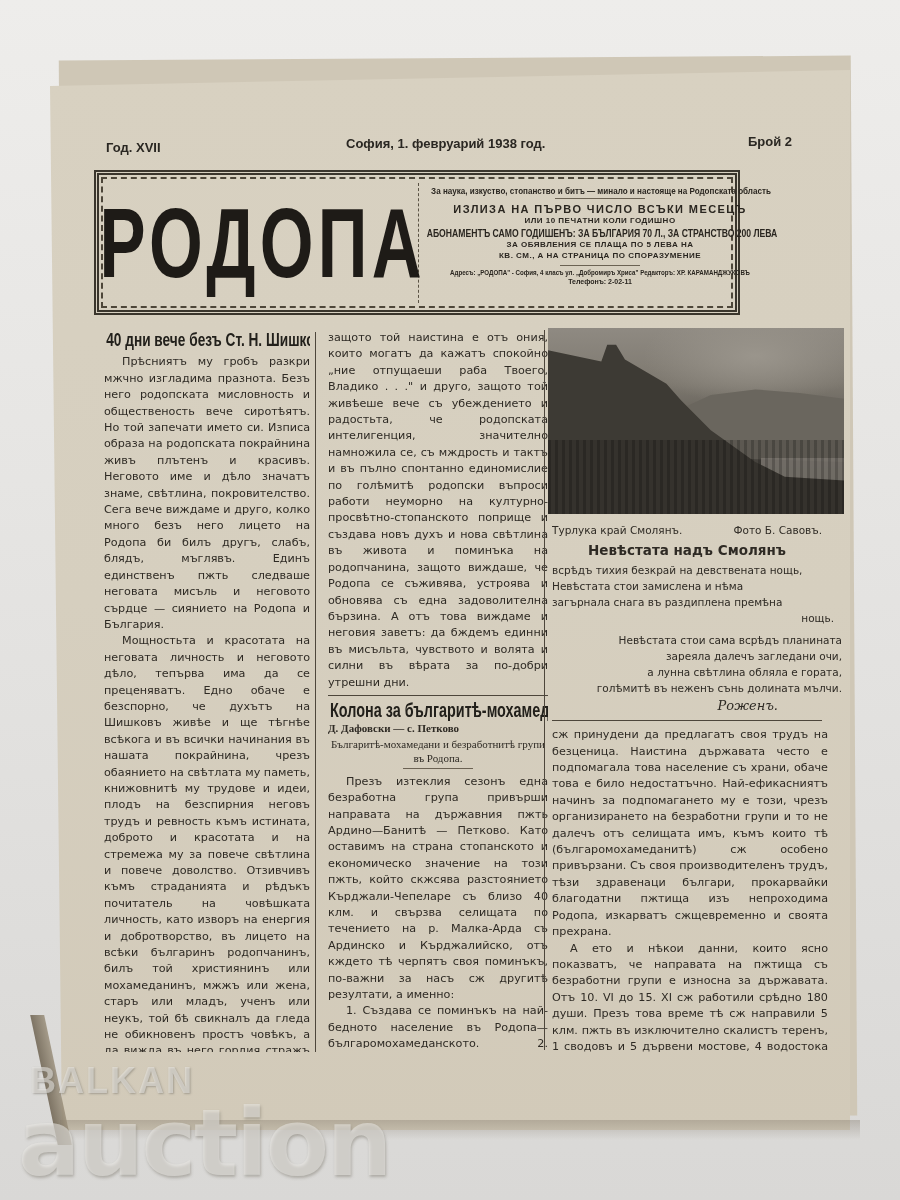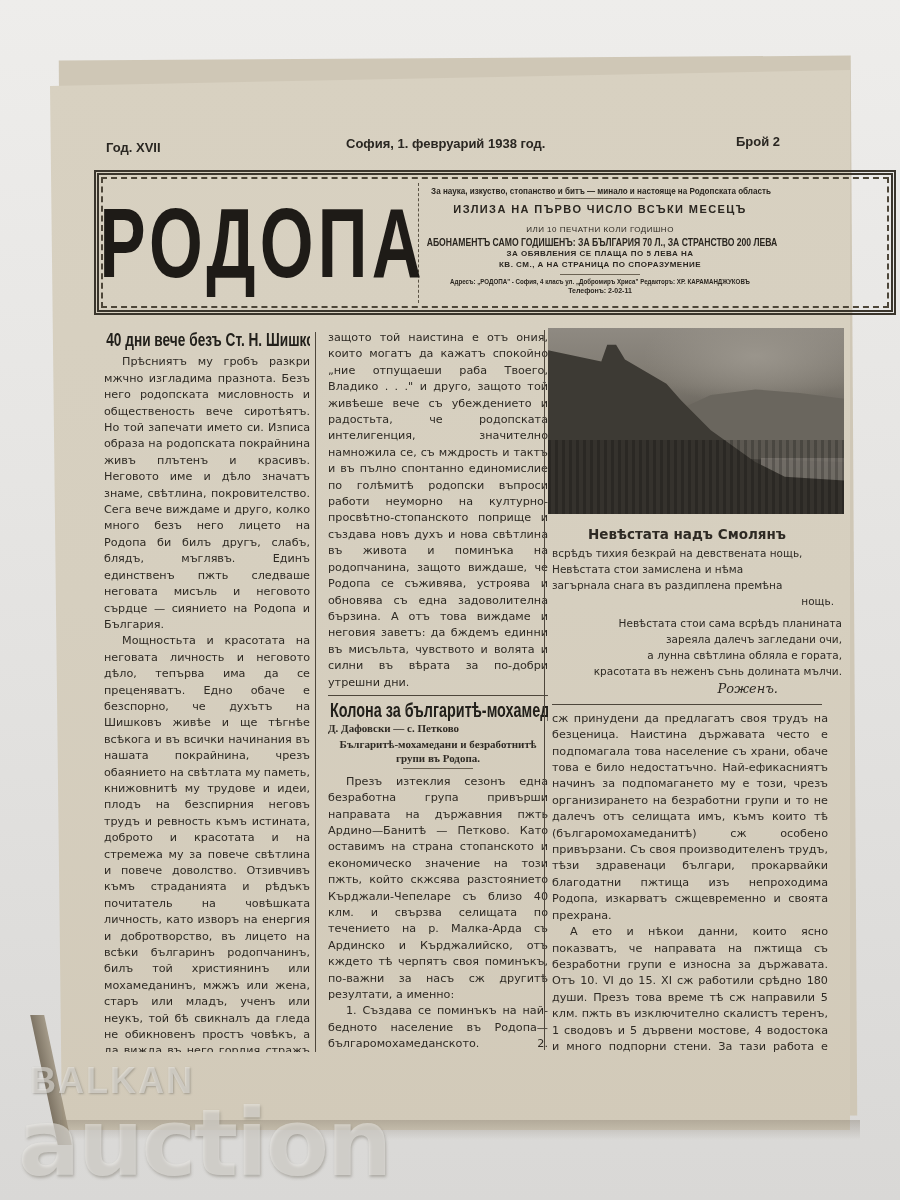--- a/index.html
+++ b/index.html
@@ -32,24 +32,24 @@
     background: linear-gradient(180deg, rgba(120,110,95,0.35), rgba(0,0,0,0));
   }
 
   .ink { color: #2a2722; }
   .topline {
     position: absolute; top: 136px; left: 106px; width: 686px; height: 20px;
     font-family: "Liberation Sans", sans-serif; font-size: 13px; font-weight: bold; padding-left: 20px;
   }
   .topline .year { position: absolute; left: 0; top: 4px; }
   .topline .place { position: absolute; left: 240px; top: 0; }
-  .topline .issue { position: absolute; right: 12px; top: -2px; }
+  .topline .issue { position: absolute; right: 0; top: -2px; }
 
   .masthead {
-    position: absolute; left: 94px; top: 170px; width: 802px; height: 145px;
+    position: absolute; left: 94px; top: 170px; width: 646px; height: 145px;
     border: 5px double #3a352c;
     outline: 2px dashed #4d4639; outline-offset: -9px;
     background: transparent;
   }
   .logo-box {
     position: absolute; left: 8px; top: 8px; width: 312px; height: 120px;
     border-right: 1px dashed #5a5244;
     display: flex; align-items: center; justify-content: center;
   }
   .logo {
@@ -57,41 +57,41 @@
     font-size: 96px; letter-spacing: 6px; color: #1e1b17;
     transform: scaleX(0.72) scaleY(1.02); transform-origin: center;
     line-height: 1;
   }
   .mast-info {
     position: absolute; left: 328px; top: 10px; width: 346px; height: 118px;
     text-align: center; font-family: "Liberation Sans", sans-serif; color: #2a2620;
   }
   .mast-info .l1 { font-size: 9.5px; font-weight: bold; transform: scaleX(0.85); white-space: nowrap; margin-left: -26px; width: 400px; }
   .mast-info .l2b { font-size: 11px; font-weight: bold; letter-spacing: 1.4px; margin-top: 4px; white-space: nowrap; }
-  .mast-info .l3 { font-size: 8px; font-weight: normal; letter-spacing: 0.5px; margin-top: 10px; }
+  .mast-info .l3 { font-size: 8px; font-weight: bold; letter-spacing: 0.5px; margin-top: 1px; }
   .mast-info .l4 { font-size: 10.5px; font-weight: bold; transform: scaleX(0.82); white-space: nowrap; margin-left: -40px; width: 430px; margin-top: 2px; }
   .mast-info .l5 { font-size: 8px; font-weight: bold; letter-spacing: 0.5px; line-height: 10px; margin-top: 1px; }
   .mast-info .rule { width: 80px; height: 1px; background: #6b6253; margin: 4px auto 3px; }
   .mast-info .l6 { font-size: 6.5px; font-weight: bold; white-space: nowrap; transform: scaleX(0.95); }
   .mast-info .l7 { font-size: 7px; font-weight: bold; margin-top: 2px; }
 
   .col {
     position: absolute; font-family: "DejaVu Sans", sans-serif; color: #2e2a24;
     font-size: 11.2px; line-height: 16.4px; text-align: justify;
   }
   .col p { text-indent: 18px; }
   .col-rule { position: absolute; width: 1px; background: #4d463b; }
 
   .h-cond {
     font-family: "Liberation Sans", sans-serif; font-weight: bold; color: #22201b;
     text-align: center; white-space: nowrap;
     transform: scaleX(0.72); transform-origin: center;
   }
   .byline { font-weight: bold; font-size: 11px; font-family: "Liberation Serif", serif; }
-  .subhead { font-weight: bold; font-size: 11px; text-align: center; line-height: 14px; font-family: "Liberation Serif", serif; }
+  .subhead { font-weight: normal; font-size: 11px; text-align: center; line-height: 14px; font-family: "Liberation Serif", serif; }
 
   .photo {
     position: absolute; left: 548px; top: 328px; width: 296px; height: 186px;
     background:
       radial-gradient(ellipse 160px 70px at 70% 15%, #9a958c 0%, rgba(154,149,140,0) 70%),
       linear-gradient(180deg, #8f8a82 0%, #7d786f 30%, #5e5a53 55%, #4a4741 80%, #3d3a35 100%);
     overflow: hidden;
   }
   .photo .cliff {
     position: absolute; left: 0; top: 0; width: 100%; height: 100%;
@@ -184,32 +184,36 @@
 <div class="col-rule" style="left:544px; top:330px; height:720px;"></div>
 
 <div class="photo">
   <div class="ridge"></div>
   <div class="valley"></div>
   <div class="cliff"></div>
   <div class="trees"></div>
 </div>
 
 <div class="col" style="left:552px; top:522px; width:290px; height:530px; overflow:hidden;">
+  <div style="display:flex; justify-content:space-between; font-size:10.5px; padding-right:20px;">
+    <span>Турлука край Смолянъ.</span>
+    <span>Фото Б. Савовъ.</span>
+  </div>
   <div style="font-weight:bold; font-size:13.5px; text-align:center; margin:4px 0 3px; padding-right:20px;">Невѣстата надъ Смолянъ</div>
   <div style="font-size:10.5px; line-height:16px; text-align:left;">
     <div>всрѣдъ тихия безкрай на девствената нощь,</div>
     <div>Невѣстата стои замислена и нѣма</div>
     <div>загърнала снага въ раздиплена премѣна</div>
     <div style="text-align:right; padding-right:8px;">нощь.</div>
   </div>
   <div style="font-size:10.5px; line-height:16px; text-align:right; margin-top:6px;">
     <div>Невѣстата стои сама всрѣдъ планината</div>
     <div>зареяла далечъ загледани очи,</div>
     <div>а лунна свѣтлина обляла е гората,</div>
-    <div>красотата въ неженъ сънь долината мълчи.</div>
+    <div>голѣмитѣ въ неженъ сънь долината мълчи.</div>
   </div>
   <div style="font-family:'DejaVu Serif', serif; font-style:italic; font-size:13px; text-align:right; padding-right:64px; margin:2px 0 6px;">Роженъ.</div>
   <div style="height:1px; background:#4d463b; margin:0 0 6px; width:270px;"></div>
   <div style="width:276px;">
     <p style="text-indent:0;">сж принудени да предлагатъ своя трудъ на безценица. Наистина държавата често е подпомагала това население съ храни, обаче това е било недостатъчно. Най-ефикасниятъ начинъ за подпомагането му е този, чрезъ организирането на безработни групи и то не далечъ отъ селищата имъ, къмъ които тѣ (българомохамеданитѣ) сж особено привързани. Съ своя производителенъ трудъ, тѣзи здравенаци българи, прокарвайки благодатни пжтища изъ непроходима Родопа, изкарватъ сжщевременно и своята прехрана.</p>
     <p>А ето и нѣкои данни, които ясно показватъ, че направата на пжтища съ безработни групи е износна за държавата. Отъ 10. VI до 15. XI сж работили срѣдно 180 души. Презъ това време тѣ сж направили 5 клм. пжть въ изключително скалистъ теренъ, 1 сводовъ и 5 дървени мостове, 4 водостока и много подпорни стени. За тази работа е платено, както следва: за надници 896.618 лв., за взривни материали — 98.924 лв., или всичко 995.560 лв. Българитѣ мохамедани ценятъ особено усилията на държавата за улесняване на тѣхния поминъкъ и при закриването на</p>
   </div>
 </div>
 
 <div class="fold"></div>

